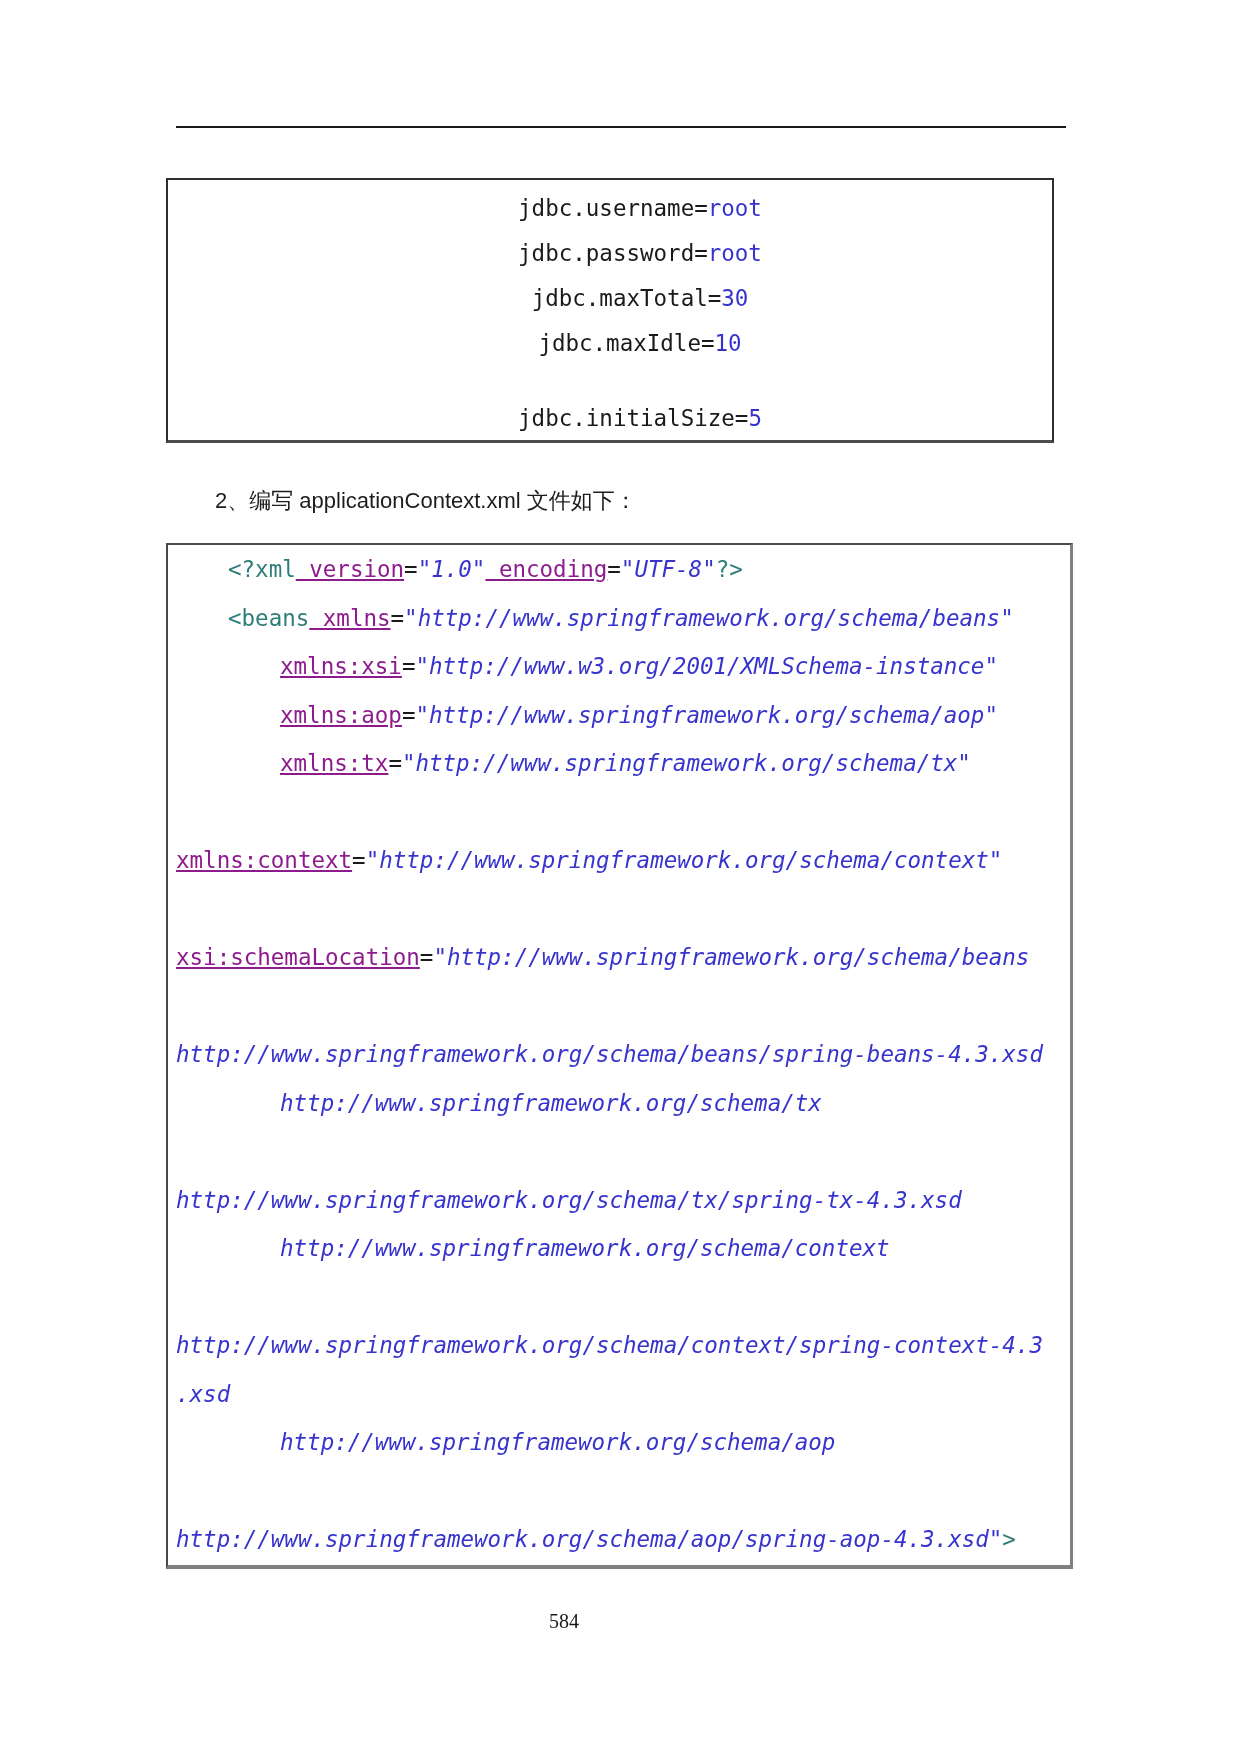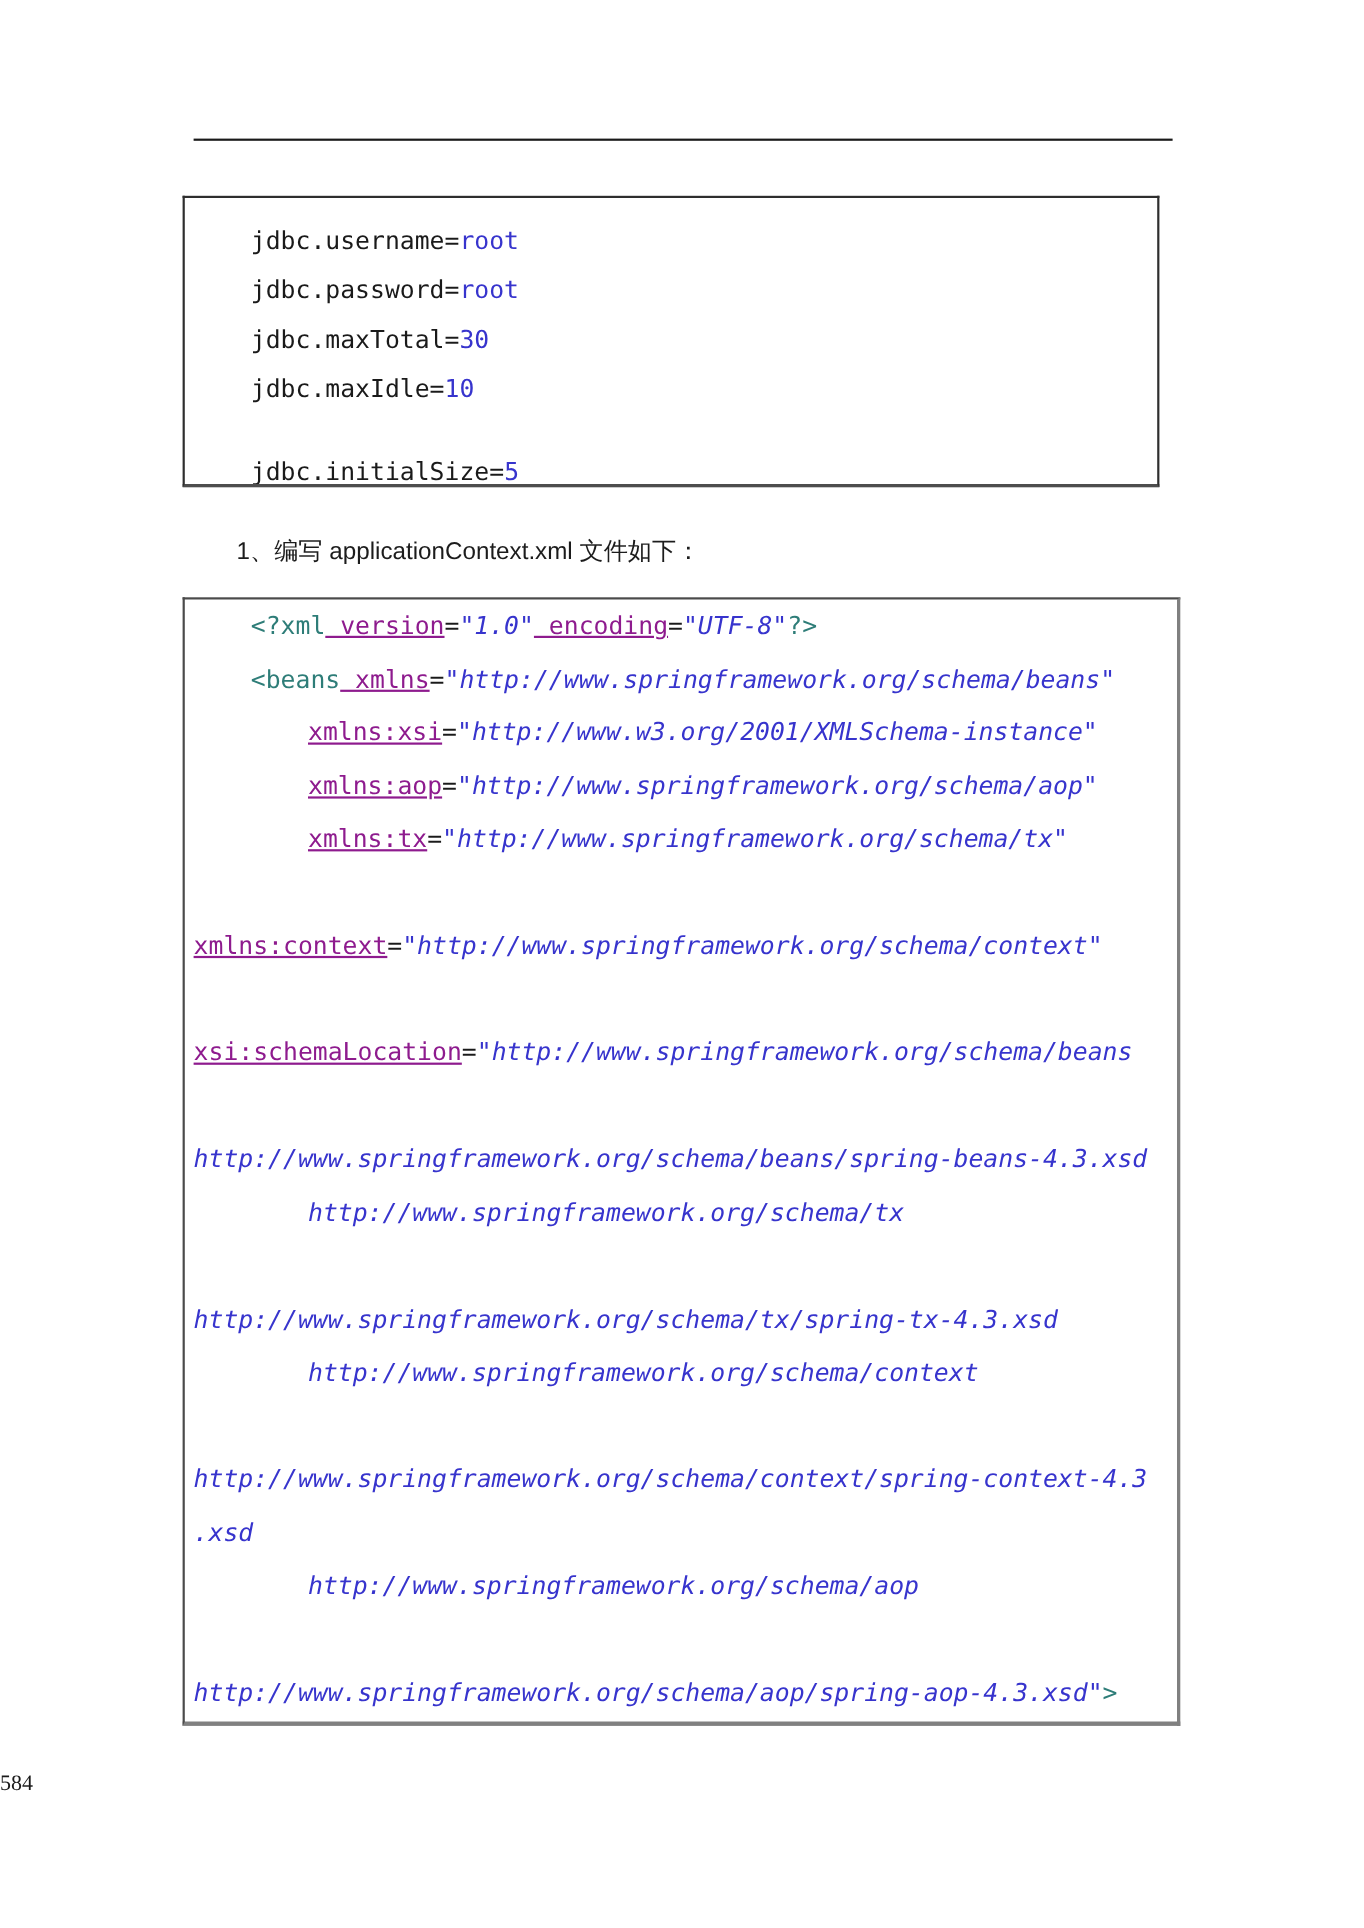--- a/index.html
+++ b/index.html
@@ -33,21 +33,22 @@
     color: var(--c-plain, #1a1a1a);
     white-space: pre;
     overflow: hidden;
   }
   .box1 {
     top: 178px;
     width: 888px;
     height: 265px;
     border: 2px solid #2e2e2e;
     border-bottom: 3px solid #4d4d4d;
-    padding: 17px 0 0 8px;
+    padding: 6px 0 0 8px;
+    text-align: center;
   }
   .box2 {
     top: 543px;
     width: 907px;
     height: 1026px;
     border-top: 2px solid #4a4a4a;
     border-left: 2px solid #4a4a4a;
     border-right: 3px solid #808080;
     border-bottom: 4px solid #808080;
     padding: 0 0 0 8px;
@@ -68,31 +69,32 @@
     font-size: 22px;
     color: #1c1c1c;
     font-family: "Liberation Sans", sans-serif;
     white-space: nowrap;
   }
   .page-number {
     position: absolute;
     left: 0;
     top: 1610px;
     width: 1128px;
+    text-align: center;
     font-family: "Liberation Serif", serif;
     font-size: 20px;
     color: #1a1a1a;
   }
 </style>
 </head>
 <body>
 
 <div class="page">
   <div class="top-rule"></div>
 
   <div class="code-box box1"><div class="code-line" style="padding-left: 52px;"><span class="seg-plain">jdbc.username=</span><span class="seg-value">root</span></div><div class="code-line" style="padding-left: 52px;"><span class="seg-plain">jdbc.password=</span><span class="seg-value">root</span></div><div class="code-line" style="padding-left: 52px;"><span class="seg-plain">jdbc.maxTotal=</span><span class="seg-value">30</span></div><div class="code-line" style="padding-left: 52px;"><span class="seg-plain">jdbc.maxIdle=</span><span class="seg-value">10</span></div><div class="code-line blank" style="padding-left: 0px;"></div><div class="code-line" style="padding-left: 52px;"><span class="seg-plain">jdbc.initialSize=</span><span class="seg-value">5</span></div></div>
 
-  <div class="heading">1、编写 applicationContext.xml 文件如下：</div>
+  <div class="heading">2、编写 applicationContext.xml 文件如下：</div>
 
   <div class="code-box box2"><div class="code-line" style="padding-left: 52px;"><span class="seg-tag">&lt;?xml</span><span class="seg-attr"> version</span><span class="seg-plain">=</span><span class="seg-str">"1.0"</span><span class="seg-attr"> encoding</span><span class="seg-plain">=</span><span class="seg-str">"UTF-8"</span><span class="seg-tag">?&gt;</span></div><div class="code-line" style="padding-left: 52px;"><span class="seg-tag">&lt;beans</span><span class="seg-attr"> xmlns</span><span class="seg-plain">=</span><span class="seg-str">"http://www.springframework.org/schema/beans"</span></div><div class="code-line" style="padding-left: 104px;"><span class="seg-attr">xmlns:xsi</span><span class="seg-plain">=</span><span class="seg-str">"http://www.w3.org/2001/XMLSchema-instance"</span></div><div class="code-line" style="padding-left: 104px;"><span class="seg-attr">xmlns:aop</span><span class="seg-plain">=</span><span class="seg-str">"http://www.springframework.org/schema/aop"</span></div><div class="code-line" style="padding-left: 104px;"><span class="seg-attr">xmlns:tx</span><span class="seg-plain">=</span><span class="seg-str">"http://www.springframework.org/schema/tx"</span></div><div class="code-line blank" style="padding-left: 0px;"></div><div class="code-line" style="padding-left: 0px;"><span class="seg-attr">xmlns:context</span><span class="seg-plain">=</span><span class="seg-str">"http://www.springframework.org/schema/context"</span></div><div class="code-line blank" style="padding-left: 0px;"></div><div class="code-line" style="padding-left: 0px;"><span class="seg-attr">xsi:schemaLocation</span><span class="seg-plain">=</span><span class="seg-str">"http://www.springframework.org/schema/beans</span></div><div class="code-line blank" style="padding-left: 0px;"></div><div class="code-line" style="padding-left: 0px;"><span class="seg-str">http://www.springframework.org/schema/beans/spring-beans-4.3.xsd</span></div><div class="code-line" style="padding-left: 104px;"><span class="seg-str">http://www.springframework.org/schema/tx</span></div><div class="code-line blank" style="padding-left: 0px;"></div><div class="code-line" style="padding-left: 0px;"><span class="seg-str">http://www.springframework.org/schema/tx/spring-tx-4.3.xsd</span></div><div class="code-line" style="padding-left: 104px;"><span class="seg-str">http://www.springframework.org/schema/context</span></div><div class="code-line blank" style="padding-left: 0px;"></div><div class="code-line" style="padding-left: 0px;"><span class="seg-str">http://www.springframework.org/schema/context/spring-context-4.3</span></div><div class="code-line" style="padding-left: 0px;"><span class="seg-str">.xsd</span></div><div class="code-line" style="padding-left: 104px;"><span class="seg-str">http://www.springframework.org/schema/aop</span></div><div class="code-line blank" style="padding-left: 0px;"></div><div class="code-line" style="padding-left: 0px;"><span class="seg-str">http://www.springframework.org/schema/aop/spring-aop-4.3.xsd"</span><span class="seg-tag">&gt;</span></div></div>
 
   <div class="page-number">584</div>
 </div>
 
 </body></html>

